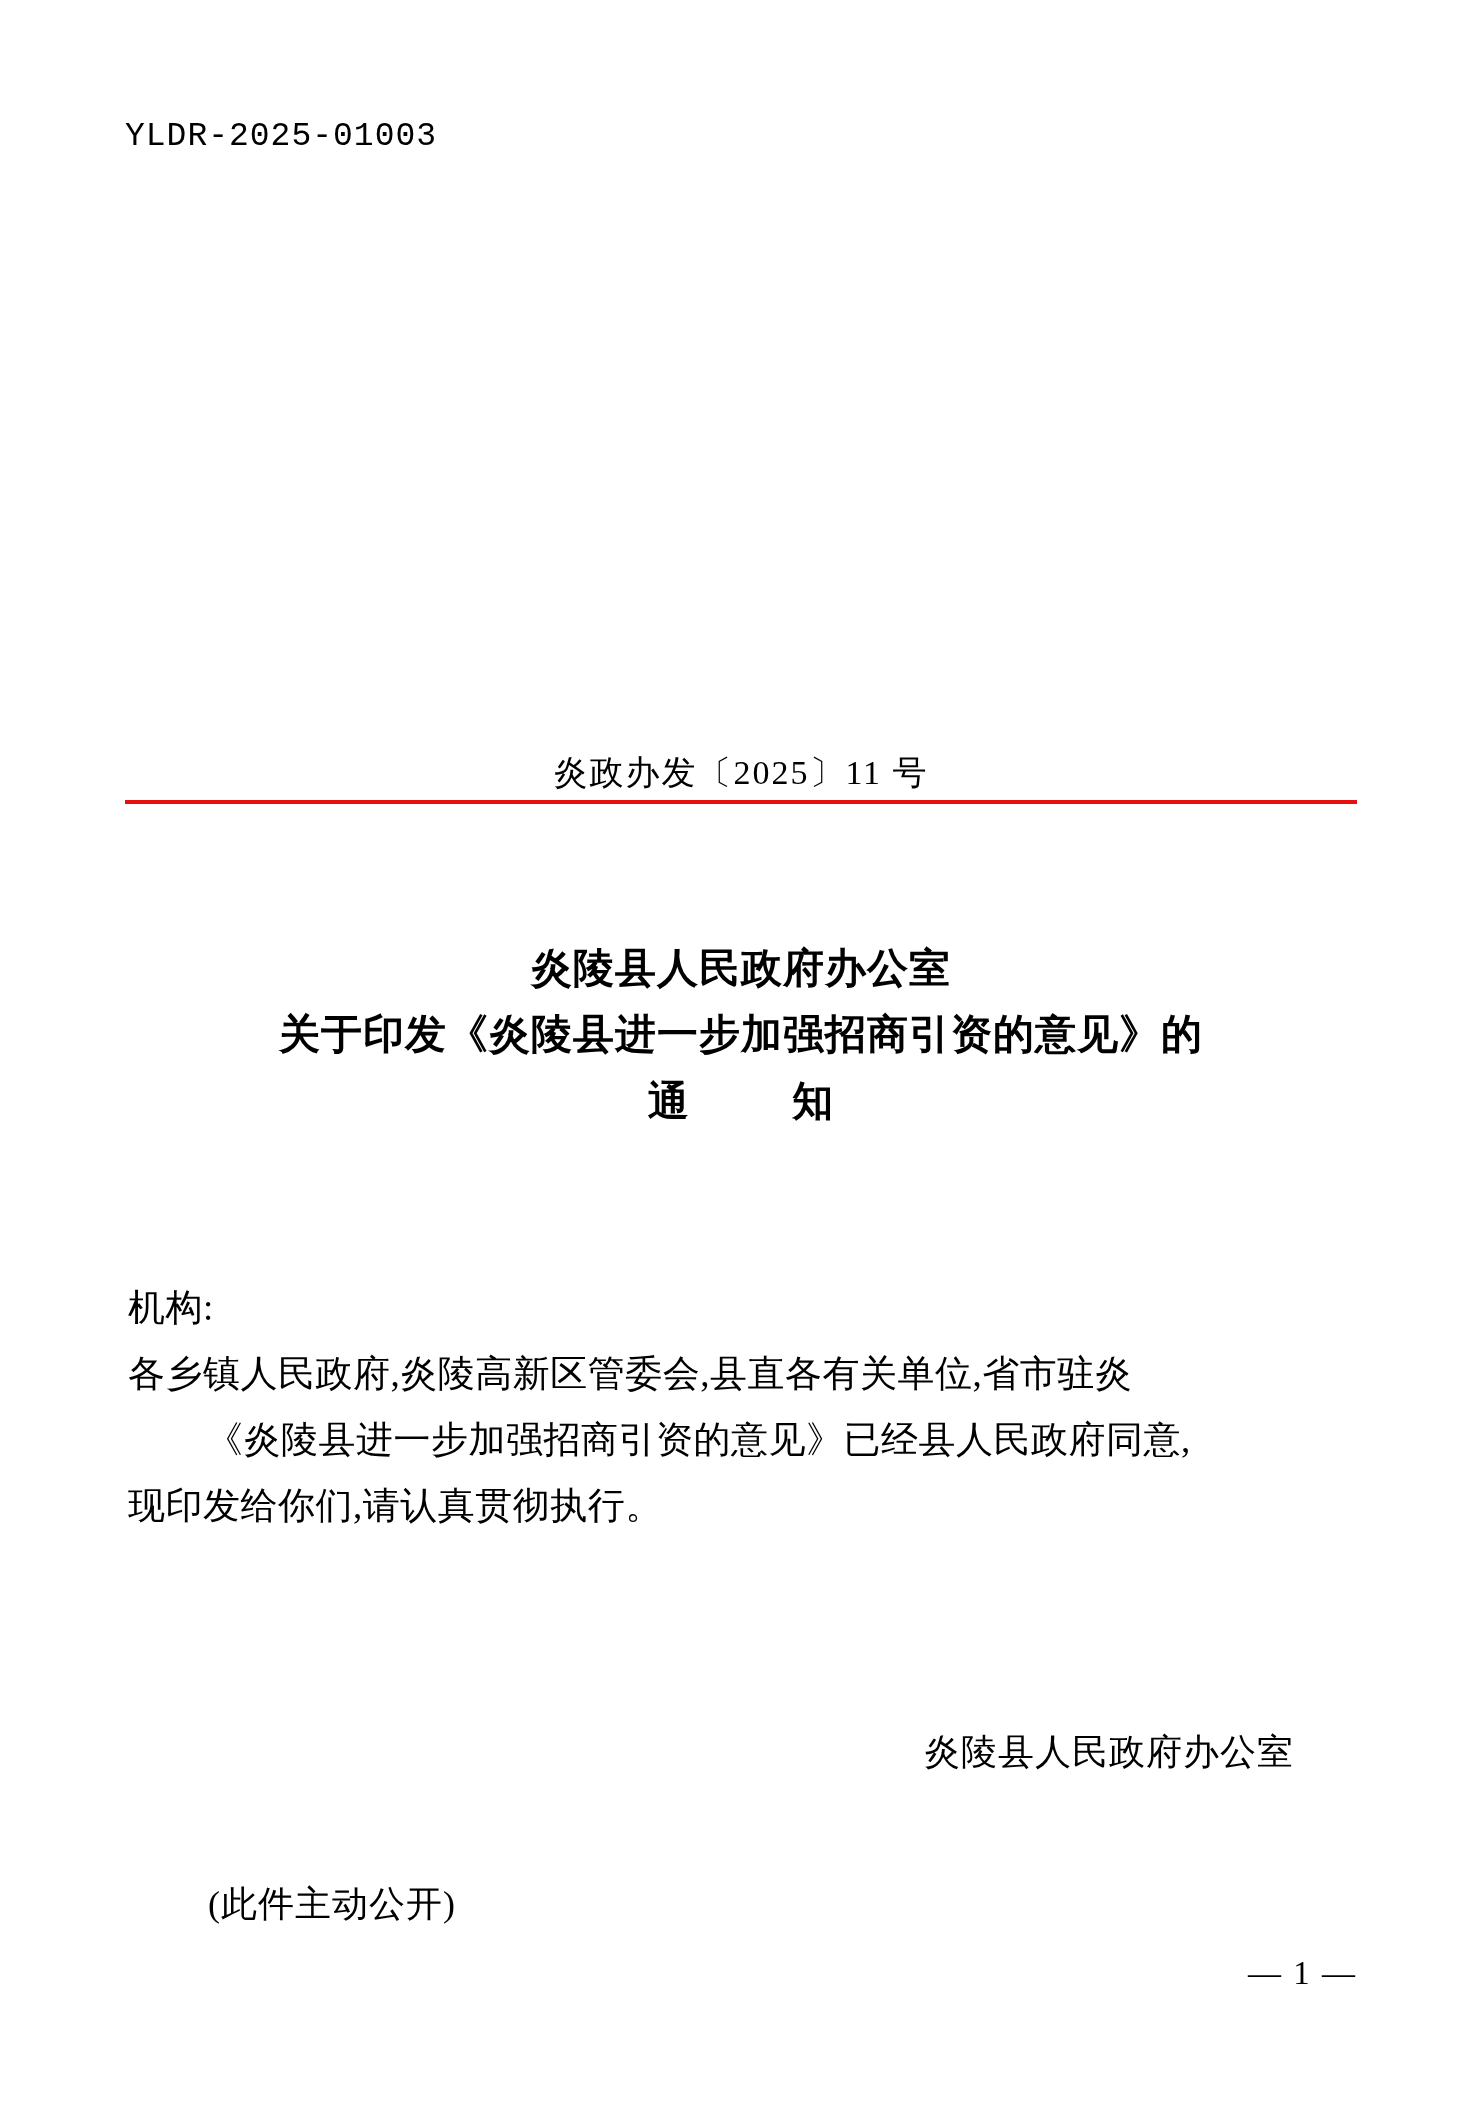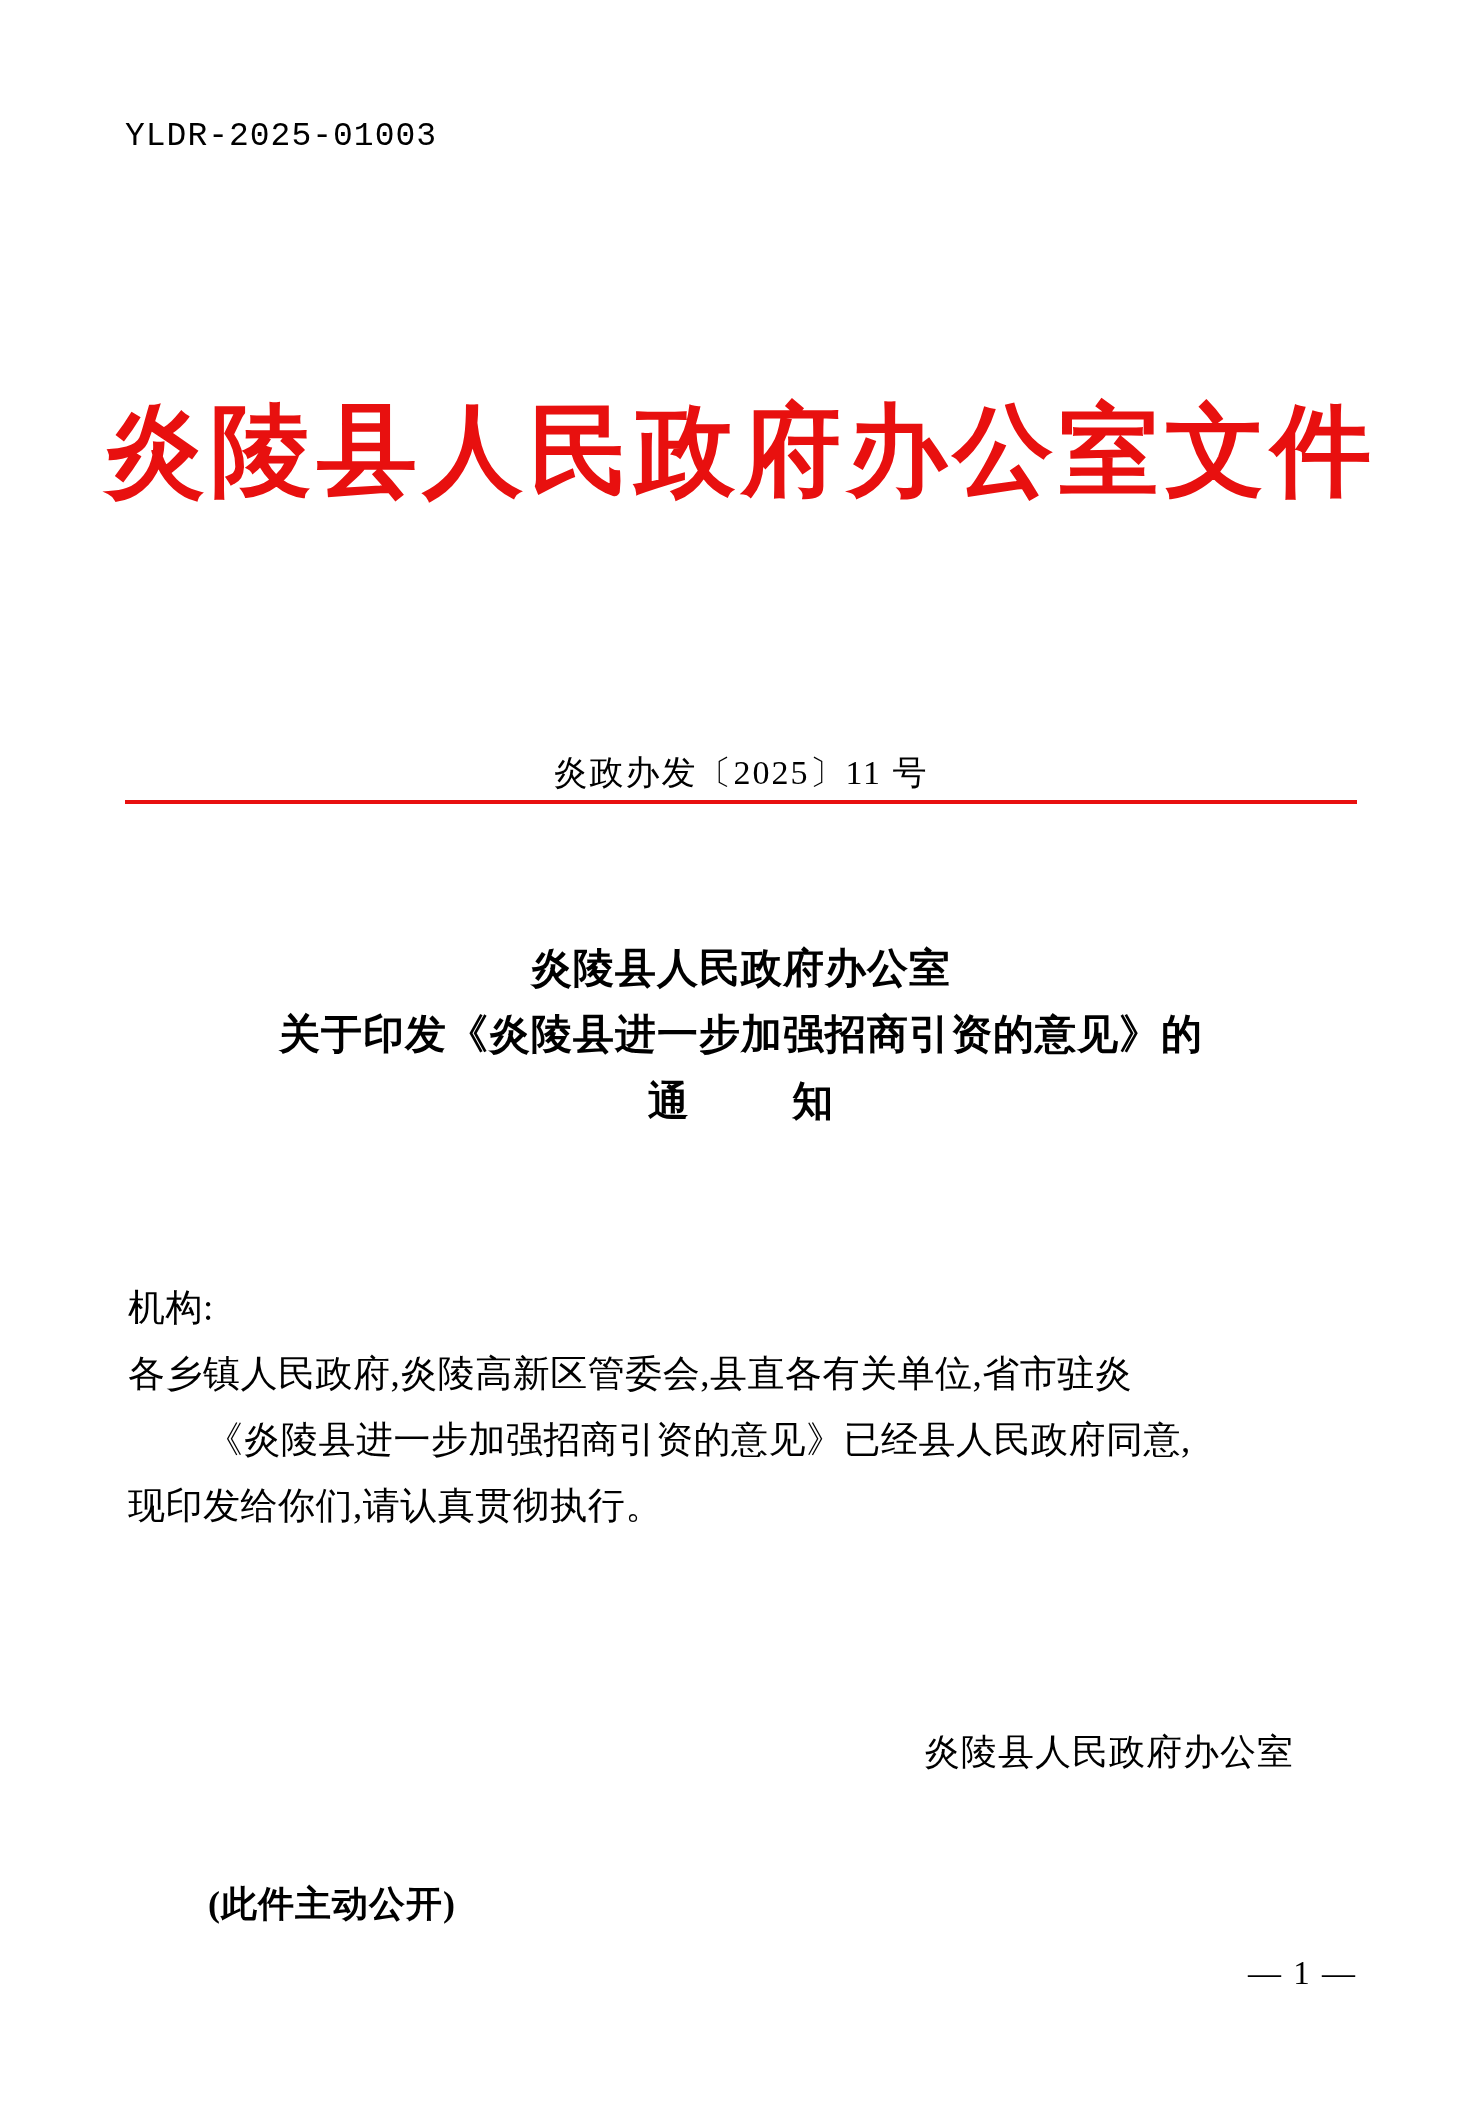--- a/index.html
+++ b/index.html
@@ -119,41 +119,39 @@
   }
 
   
   .public-note {
     position: absolute;
     left: 208px;
     top: 1880px;
     font-size: 36px;
     letter-spacing: 1px;
     white-space: nowrap;
-    font-weight: bold;
   }
 
   
   .page-no {
     position: absolute;
     right: 125px;
     top: 1955px;
     font-size: 33px;
     letter-spacing: 2px;
     white-space: nowrap;
   }
 </style>
 </head>
 <body>
 
 <div class="page">
 
   <div class="doc-code">YLDR-2025-01003</div>
 
-  <div class="red-masthead">炎陵县人民政府办公室文件</div>
 
   <div class="issue-no">炎政办发〔2025〕11 号</div>
 
   <div class="red-rule"></div>
 
   <div class="doc-title">
     <div class="line1">炎陵县人民政府办公室</div>
     <div class="line2">关于印发《炎陵县进一步加强招商引资的意见》的</div>
     <div class="line3">
       <span>通</span>

